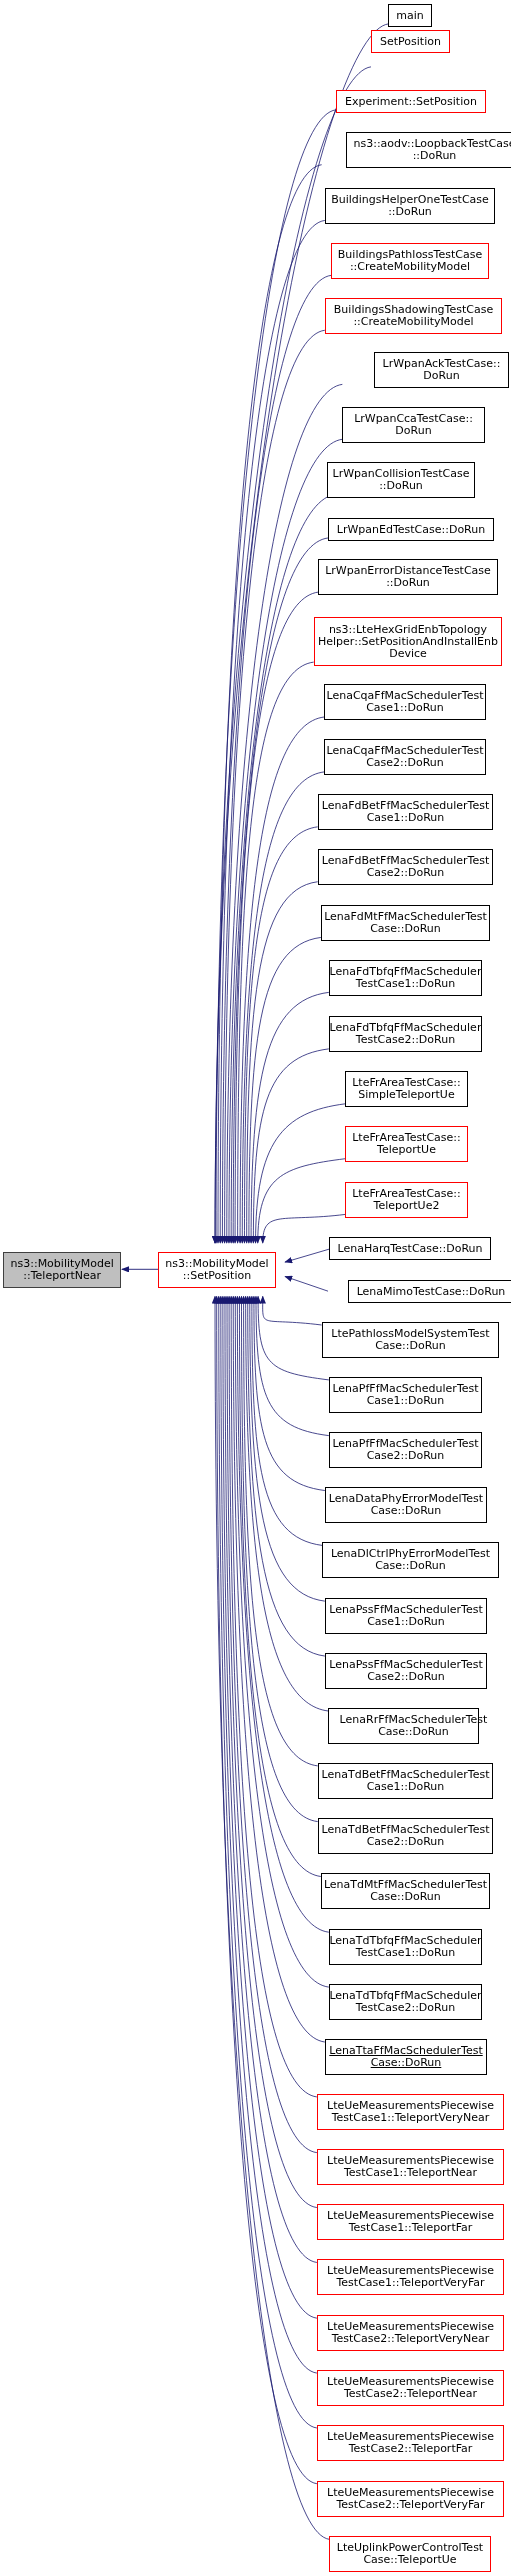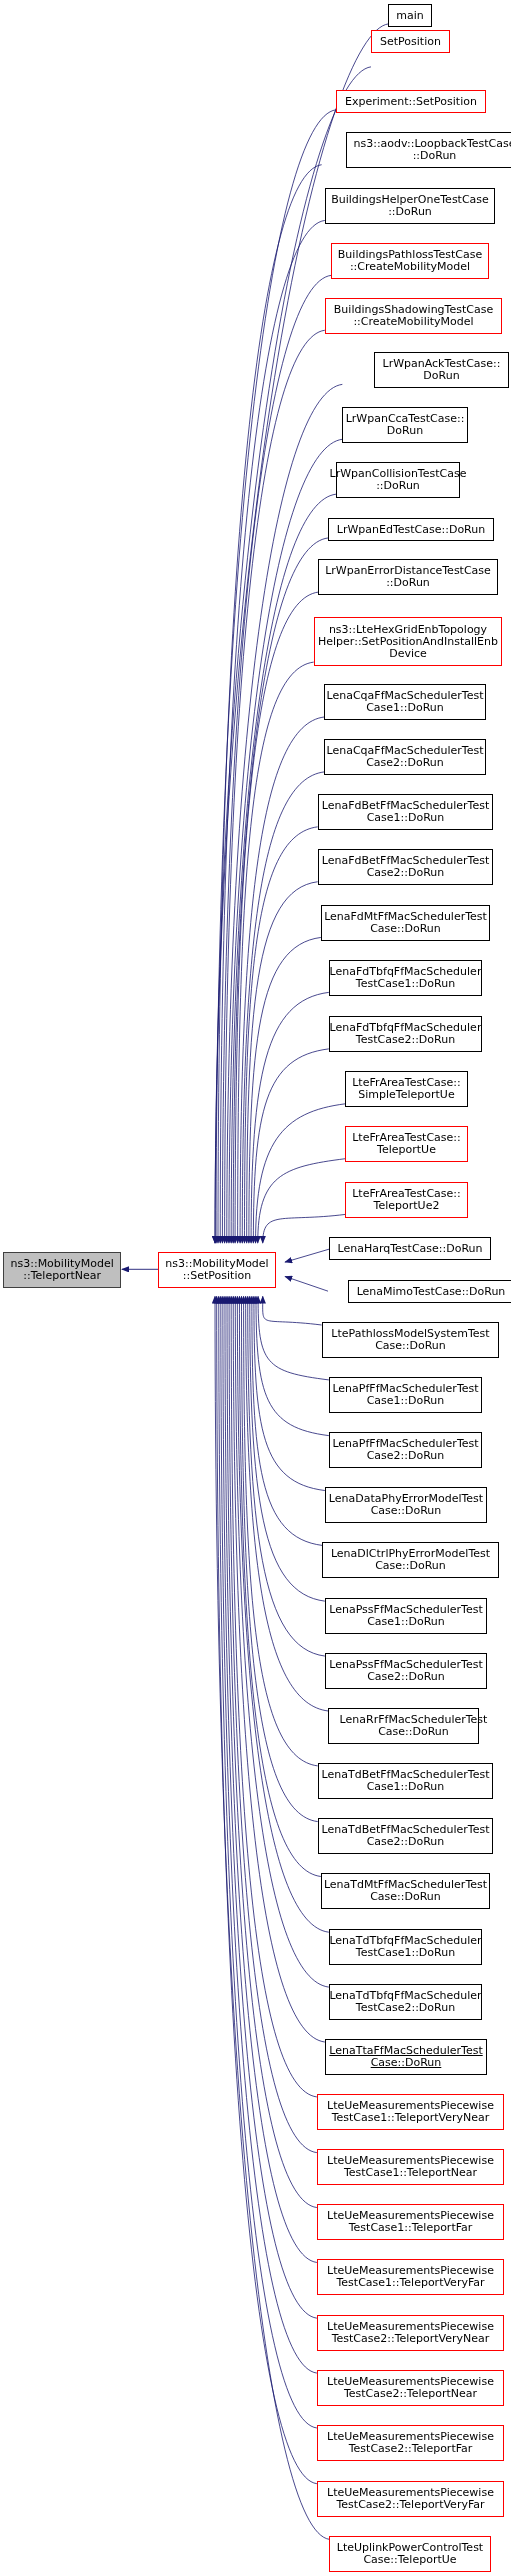--- a/index.html
+++ b/index.html
@@ -109,25 +109,25 @@
       <span>::CreateMobilityModel</span>
     </div>
     <div class="node red" style="left: 325px; top: 298px; width: 177px; height: 36px;">
       <span>BuildingsShadowingTestCase</span>
       <span>::CreateMobilityModel</span>
     </div>
     <div class="node" style="left: 342px; top: 352px; width: 135px; height: 36px; margin-left: 32px;">
       <span>LrWpanAckTestCase::</span>
       <span>DoRun</span>
     </div>
-    <div class="node" style="left: 342px; top: 407px; width: 126px; height: 36px;">
+    <div class="node" style="left: 342px; top: 407px; width: 143px; height: 36px;">
       <span>LrWpanCcaTestCase::</span>
       <span>DoRun</span>
     </div>
-    <div class="node" style="left: 336px; top: 462px; width: 124px; height: 36px; align-items: center;">
+    <div class="node" style="left: 327px; top: 462px; width: 148px; height: 36px; align-items: center;">
       <span>LrWpanCollisionTestCase</span>
       <span>::DoRun</span>
     </div>
     <div class="node" style="left: 328px; top: 518px; width: 166px; height: 23px;">
       <span>LrWpanEdTestCase::DoRun</span>
     </div>
     <div class="node" style="left: 318px; top: 559px; width: 180px; height: 36px;">
       <span>LrWpanErrorDistanceTestCase</span>
       <span>::DoRun</span>
     </div>

